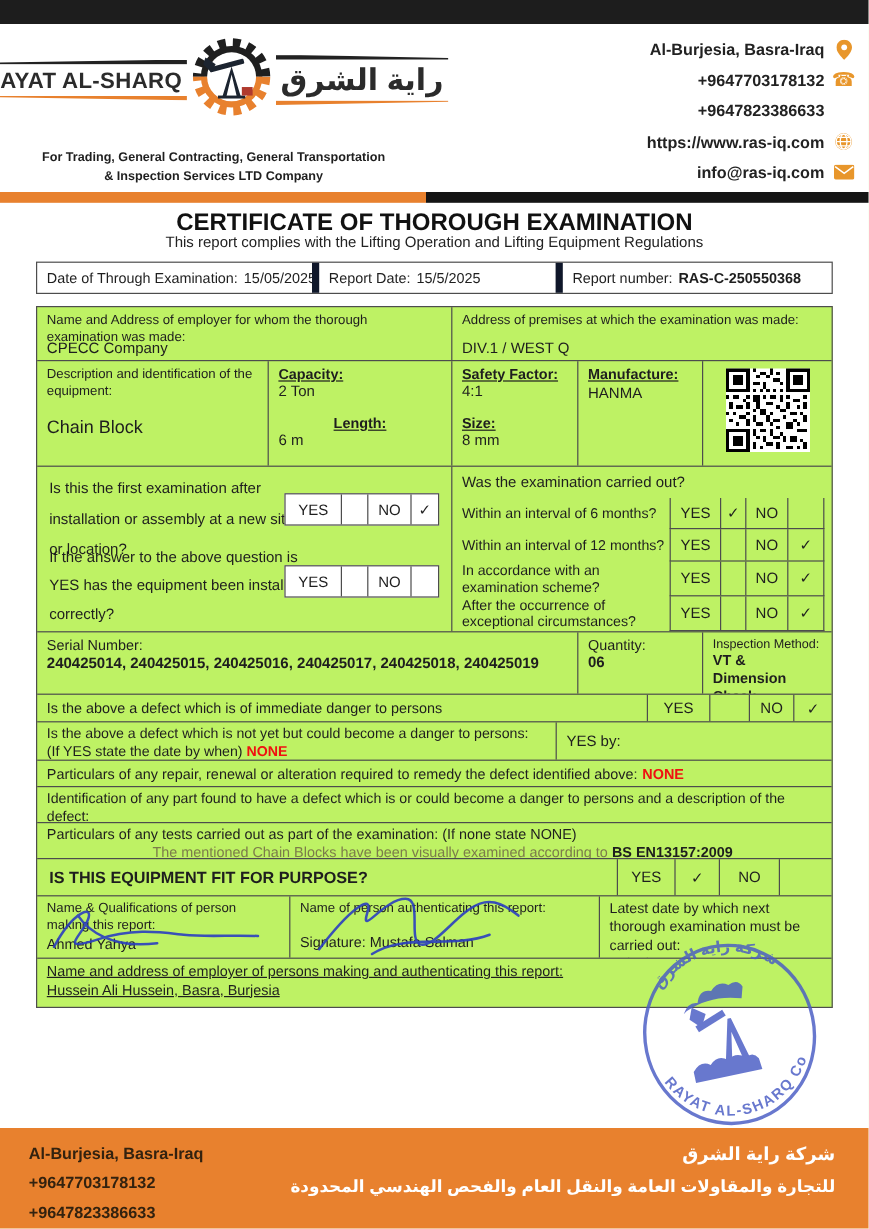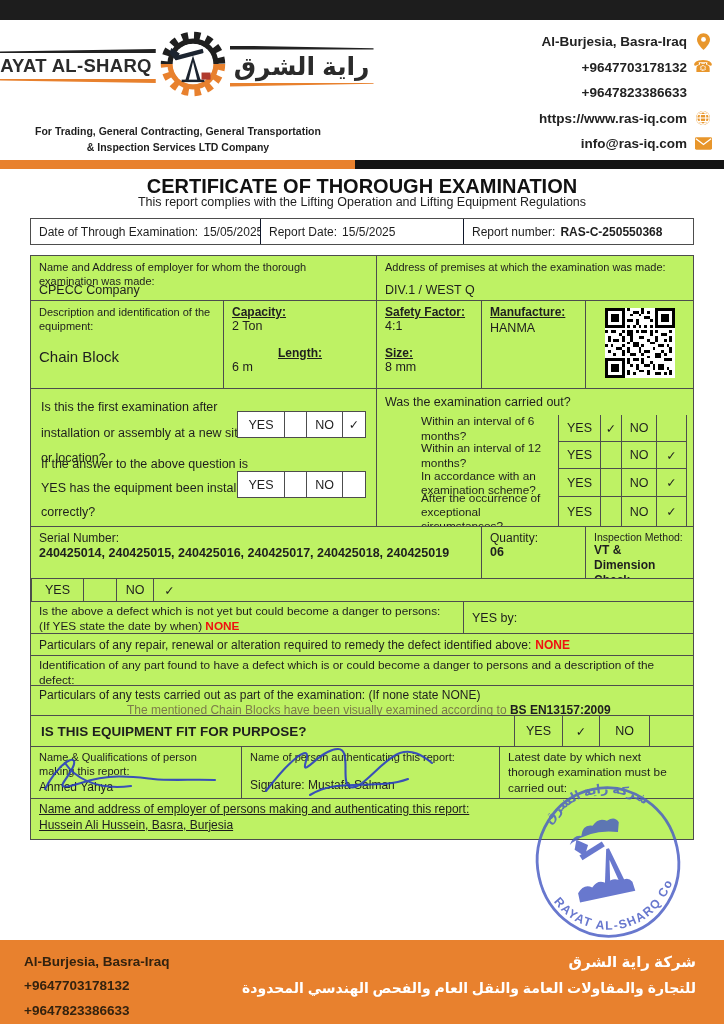--- a/index.html
+++ b/index.html
@@ -34,21 +34,21 @@
   .band-orange{width:49%;background:#E8812E;}
   .band-black{flex:1;background:#141414;}
 
   
   .title{position:absolute;top:175px;left:0;width:724px;text-align:center;font-size:20px;font-weight:bold;color:#111;}
   .subtitle{position:absolute;top:195px;left:0;width:724px;text-align:center;font-size:12.5px;color:#222;}
 
   
   .daterow{position:absolute;top:218px;left:30px;width:664px;height:27px;border:1px solid #4d4d4d;display:flex;box-sizing:border-box;}
   .datecell{box-sizing:border-box;display:flex;align-items:center;gap:5px;padding:0 8px;font-size:12px;overflow:hidden;white-space:nowrap;}
-  .datecell + .datecell{border-left:1px solid #0f172a;}
+  .datecell + .datecell{border-left:6px solid #0f172a;}
 
   
   .maintable{position:absolute;top:255px;left:30px;width:664px;border:1px solid #4d4d4d;box-sizing:border-box;background:#bef264;}
   .trow{display:flex;box-sizing:border-box;}
   .trow + .trow{border-top:1px solid #4d4d4d;}
   .tcell{box-sizing:border-box;padding:4px 8px;overflow:hidden;}
   .tcell + .tcell{border-left:1px solid #4d4d4d;}
   .lbl{font-size:11px;line-height:1.3;color:#1e1e1e;}
   .val{font-size:12.5px;}
   .ulabel{font-size:12px;font-weight:bold;text-decoration:underline;}
@@ -61,21 +61,21 @@
   .yn .c{box-sizing:border-box;display:flex;align-items:center;justify-content:center;font-size:12.5px;height:100%;}
   .yn .c + .c{border-left:1px solid #4d4d4d;}
 
   
   .qleftcell{position:relative;padding:0;}
   .qtext{position:absolute;font-size:12.5px;line-height:2.05;}
   .yn-abs{position:absolute;height:27px;}
   
   .carried{padding:6px 6px 0 8px;display:flex;flex-direction:column;}
   .carried-header{font-size:12.5px;margin-bottom:6px;}
-  .qrow{display:flex;align-items:stretch;margin-left:36px;}
+  .qrow{display:flex;align-items:stretch;}
   .qrow .qt{flex:1;font-size:11.8px;line-height:1.2;display:flex;align-items:center;padding-right:4px;}
   .qgrid{width:129px;display:flex;box-sizing:border-box;border:1px solid #4d4d4d;border-top:none;}
   .qrow:first-of-type .qgrid{border-top:1px solid #4d4d4d;}
   .qgrid .c{box-sizing:border-box;display:flex;align-items:center;justify-content:center;font-size:12.5px;}
   .qgrid .c + .c{border-left:1px solid #4d4d4d;}
 
   
   .ck{box-sizing:border-box;border-left:1px solid #4d4d4d;display:flex;align-items:center;justify-content:center;font-size:12.5px;}
 
   .sigcell{position:relative;overflow:visible;}
@@ -326,20 +326,21 @@
         <div style="font-size:12px;">Quantity:</div>
         <div class="b" style="font-size:12.5px;">06</div>
       </div>
       <div class="tcell" style="flex:1;">
         <div style="font-size:10.5px;">Inspection Method:</div>
         <div class="b" style="font-size:12px;line-height:1.25;">VT &amp; Dimension Check</div>
       </div>
     </div>
 
     <div class="trow" style="height:23px;">
+      <div style="flex:1;display:flex;align-items:center;padding:0 8px;font-size:12px;box-sizing:border-box;">Is the above a defect which is of immediate danger to persons</div>
       <div class="ck" style="width:52px;">YES</div>
       <div class="ck" style="width:33px;"></div>
       <div class="ck" style="width:37px;">NO</div>
       <div class="ck" style="width:32px;">✓</div>
     </div>
 
     <div class="trow" style="height:32px;">
       <div class="tcell" style="width:432px;padding-top:2px;">
         <div style="font-size:11.8px;line-height:1.25;">Is the above a defect which is not yet but could become a danger to persons:</div>
         <div style="font-size:11.8px;line-height:1.25;">

